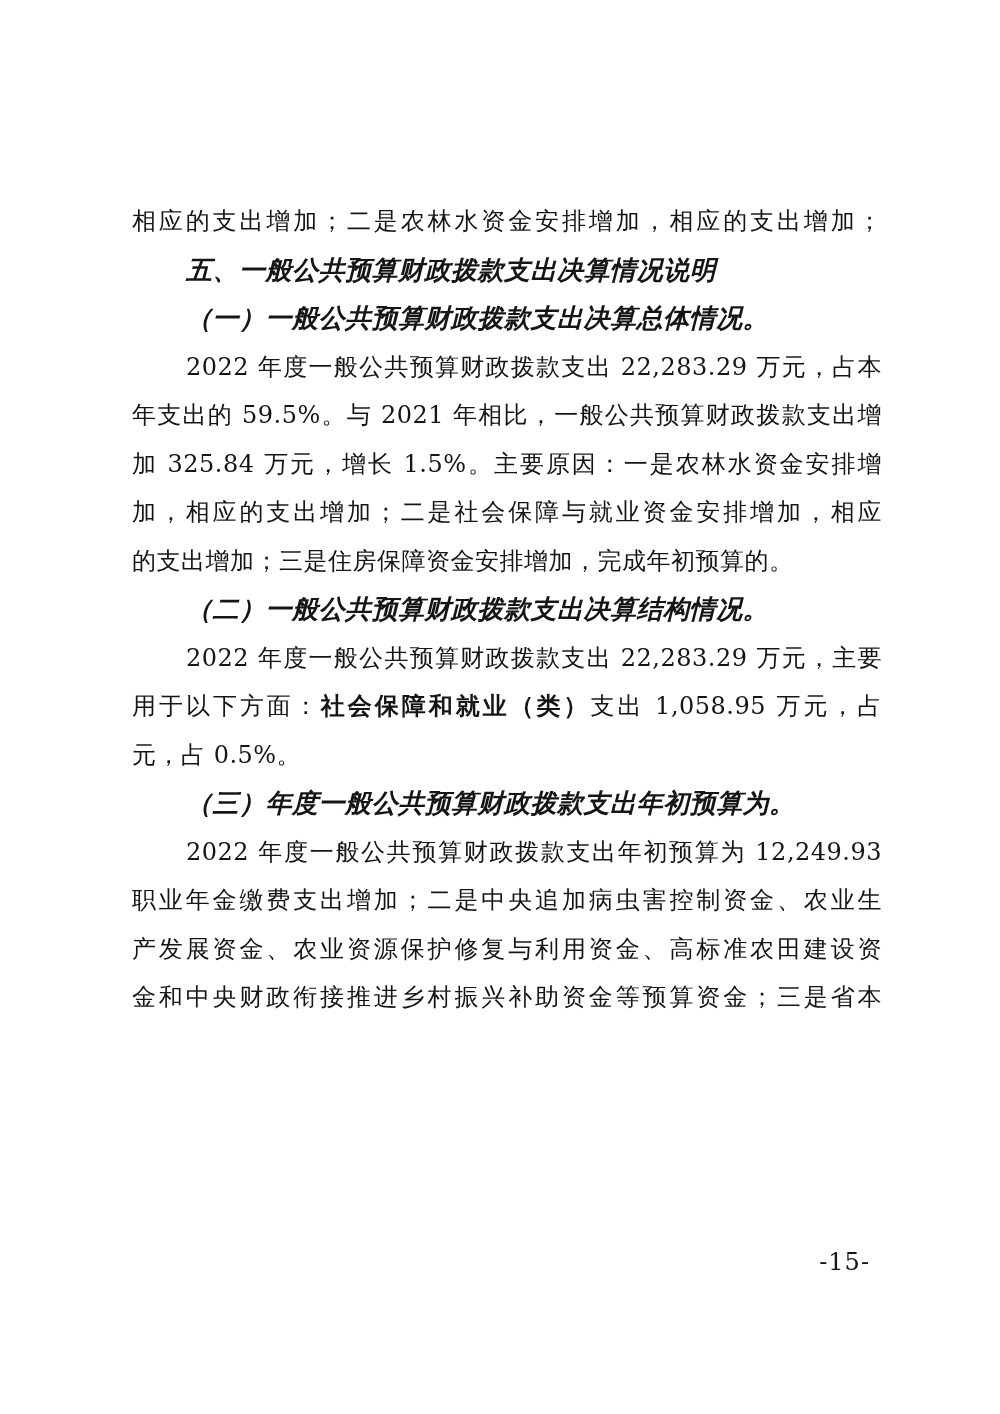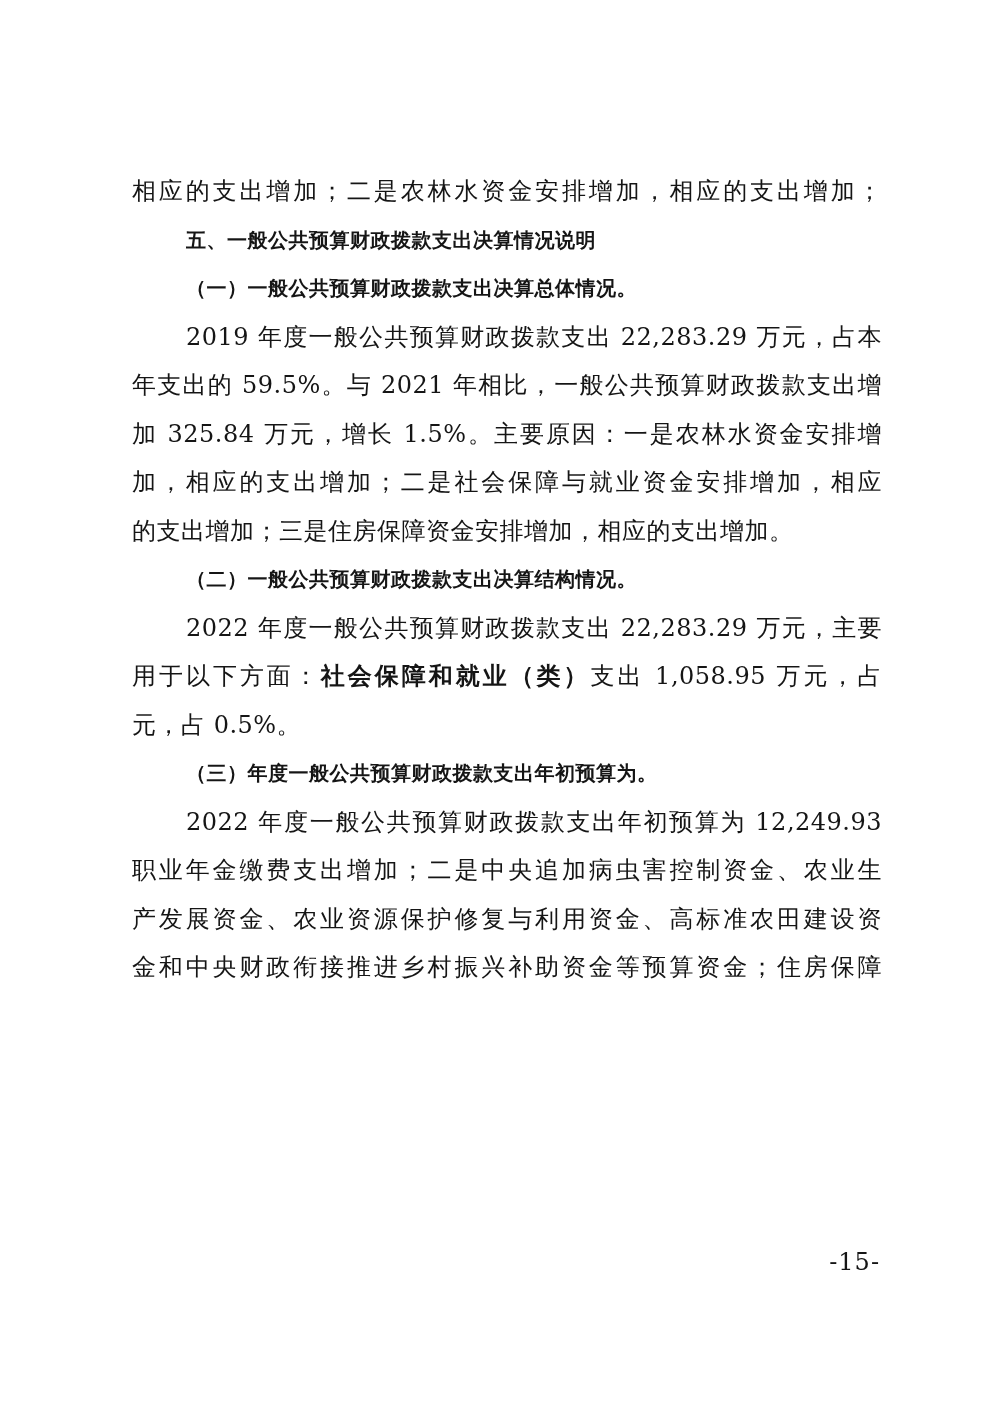--- a/index.html
+++ b/index.html
@@ -12,21 +12,21 @@
     width: 1000px;
     height: 1414px;
     background: #ffffff;
     color: #151515;
     font-family: "DejaVu Serif", "Liberation Serif", serif;
     overflow: hidden;
   }
   .content {
     position: absolute;
     left: 132px;
-    top: 167px;
+    top: 197px;
     width: 750px;
   }
   .ln {
     font-size: 24px;
     line-height: 48.5px;
     height: 48.5px;
     letter-spacing: 0.5px;
     white-space: normal;
   }
   
@@ -35,63 +35,64 @@
     text-align-last: justify;
   }
   
   .ind {
     text-indent: 54px;
   }
   
   .hd {
     font-family: "DejaVu Sans", "Liberation Sans", sans-serif;
     font-weight: 700;
-    font-size: 20px;
+    font-size: 26px;
+    font-style: italic;
   }
   
   .b {
     font-family: Liberation Serif, serif;
     font-weight: 700;
   }
   .pagenum {
     position: absolute;
     top: 1242px;
-    right: 120px;
+    right: 130px;
     font-size: 24px;
     line-height: 40px;
     letter-spacing: 1px;
     text-align: right;
   }
 </style>
 </head>
 <body>
 
 <div class="page">
   <div class="content">
 
     <div class="ln j">相应的支出增加；二是农林水资金安排增加，相应的支出增加；</div>
 
     <div class="ln hd ind">五、一般公共预算财政拨款支出决算情况说明</div>
     <div class="ln hd ind">（一）一般公共预算财政拨款支出决算总体情况。</div>
 
-    <div class="ln j ind">2019 年度一般公共预算财政拨款支出 22,283.29 万元，占本</div>
+    <div class="ln j ind">2022 年度一般公共预算财政拨款支出 22,283.29 万元，占本</div>
     <div class="ln j">年支出的 59.5%。与 2021 年相比，一般公共预算财政拨款支出增</div>
     <div class="ln j">加 325.84 万元，增长 1.5%。主要原因：一是农林水资金安排增</div>
     <div class="ln j">加，相应的支出增加；二是社会保障与就业资金安排增加，相应</div>
-    <div class="ln">的支出增加；三是住房保障资金安排增加，相应的支出增加。</div>
+    <div class="ln">的支出增加；三是住房保障资金安排增加，完成年初预算的。</div>
 
     <div class="ln hd ind">（二）一般公共预算财政拨款支出决算结构情况。</div>
 
     <div class="ln j ind">2022 年度一般公共预算财政拨款支出 22,283.29 万元，主要</div>
     <div class="ln j"><span>用于以下方面：</span><span class="b">社会保障和就业（类）</span><span>支出 1,058.95 万元，占</span></div>
     <div class="ln">元，占 0.5%。</div>
 
     <div class="ln hd ind">（三）年度一般公共预算财政拨款支出年初预算为。</div>
 
     <div class="ln j ind">2022 年度一般公共预算财政拨款支出年初预算为 12,249.93</div>
     <div class="ln j">职业年金缴费支出增加；二是中央追加病虫害控制资金、农业生</div>
     <div class="ln j">产发展资金、农业资源保护修复与利用资金、高标准农田建设资</div>
-    <div class="ln j">金和中央财政衔接推进乡村振兴补助资金等预算资金；住房保障</div>
+    <div class="ln j">金和中央财政衔接推进乡村振兴补助资金等预算资金；三是省本</div>
 
   </div>
 
   <div class="pagenum">-15-</div>
 </div>
 
 </body></html>

